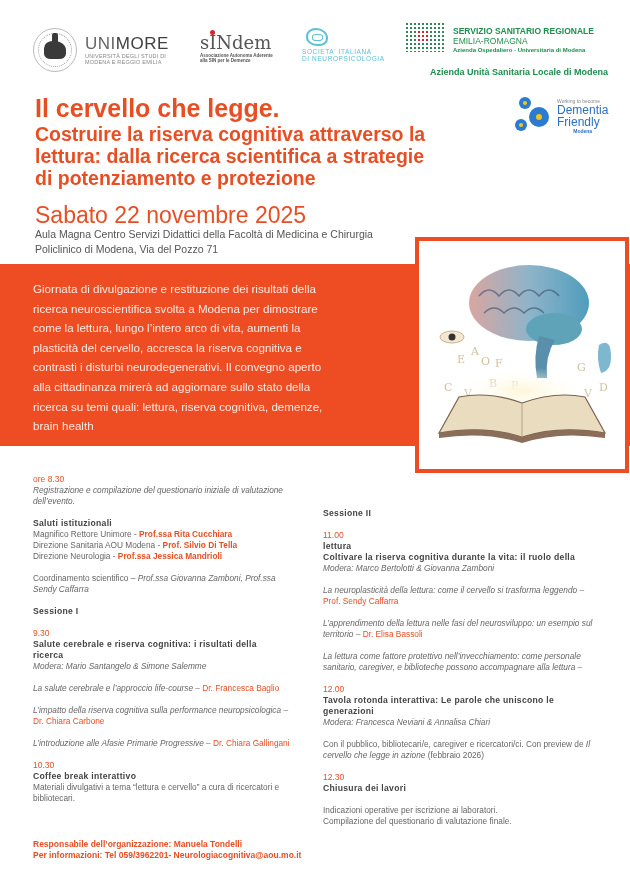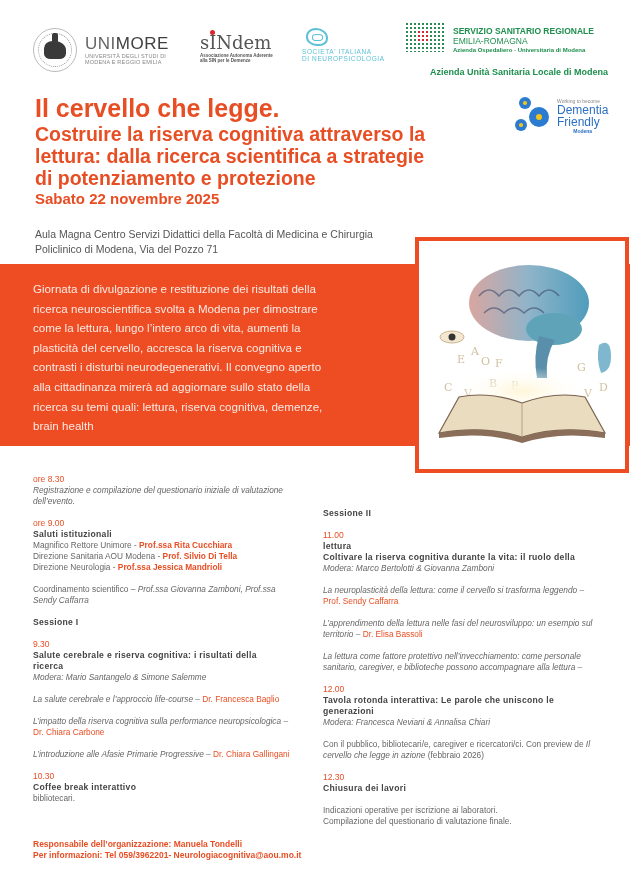--- a/index.html
+++ b/index.html
@@ -48,21 +48,21 @@
   .logo-df { position: absolute; left: 515px; top: 97px; display: flex; align-items: center; }
   .flowers { position: relative; width: 40px; height: 38px; }
   .flower { position: absolute; border-radius: 50%; background: #2b7bd0; }
   .flower::after { content: ""; position: absolute; left: 35%; top: 35%; width: 30%; height: 30%; border-radius: 50%; background: #f2c31b; }
   .df-text { margin-left: 2px; }
   .df-small { font-size: 5px; color: #888; line-height: 6px; }
   .df-big { font-size: 12px; color: #2b6fc4; line-height: 12px; }
   .df-mod { font-size: 5px; color: #2b6fc4; font-weight: bold; text-align: center; line-height: 7px; }
 
   
-  .date { position: absolute; left: 35px; top: 190px; font-size: 15px; font-weight: bold; color: #e84e24; }
+  .date { position: absolute; left: 35px; top: 202px; font-size: 23px; font-weight: normal; color: #e84e24; }
   .venue { position: absolute; left: 35px; top: 227px; font-size: 10.5px; line-height: 15px; color: #555; }
 
   
   .band { position: absolute; left: 0; top: 264px; width: 630px; height: 182px; background: #ee4d24; }
   .band-text { position: absolute; left: 33px; top: 279px; width: 340px; font-size: 11.6px; line-height: 19.6px; color: #fde9e2; }
 
   .img-box { position: absolute; left: 415px; top: 237px; width: 214px; height: 236px; background: #ffffff; border: 4px solid #ee4d24; }
   .img-box svg { width: 100%; height: 100%; display: block; }
 
   
@@ -202,21 +202,20 @@
     <line x1="103" y1="162" x2="103" y2="196" stroke="#b89f82" stroke-width="1"></line>
   </svg>
 </div>
 
 <div class="col col-left">
   <div class="time">ore 8.30</div>
   <div class="it">Registrazione e compilazione del questionario iniziale di valutazione</div>
   <div class="it">dell’evento.</div>
   <div class="gap"></div>
 
-  <div class="time">ore 9.00</div>
   <div class="head">Saluti istituzionali</div>
   <div><span>Magnifico Rettore Unimore - </span><span class="spk-b">Prof.ssa Rita Cucchiara</span></div>
   <div><span>Direzione Sanitaria AOU Modena - </span><span class="spk-b">Prof. Silvio Di Tella</span></div>
   <div><span>Direzione Neurologia - </span><span class="spk-b">Prof.ssa Jessica Mandrioli</span></div>
   <div class="gap"></div>
   <div><span>Coordinamento scientifico – </span><span class="it">Prof.ssa Giovanna Zamboni, Prof.ssa</span></div>
   <div class="it">Sendy Caffarra</div>
   <div class="gap"></div>
 
   <div class="head">Sessione I</div>
@@ -229,20 +228,21 @@
   <div class="it"><span>La salute cerebrale e l’approccio life-course – </span><span class="spk">Dr. Francesca Baglio</span></div>
   <div class="gap"></div>
   <div class="it">L’impatto della riserva cognitiva sulla performance neuropsicologica –</div>
   <div class="spk">Dr. Chiara Carbone</div>
   <div class="gap"></div>
   <div class="it"><span>L’introduzione alle Afasie Primarie Progressive – </span><span class="spk">Dr. Chiara Gallingani</span></div>
   <div class="gap"></div>
 
   <div class="time">10.30</div>
   <div class="head">Coffee break interattivo</div>
+  <div>Materiali divulgativi a tema “lettura e cervello” a cura di ricercatori e</div>
   <div>bibliotecari.</div>
 </div>
 
 <div class="col col-right">
   <div class="head">Sessione II</div>
   <div class="gap"></div>
   <div class="time">11.00</div>
   <div class="head">lettura</div>
   <div class="head">Coltivare la riserva cognitiva durante la vita: il ruolo della</div>
   <div class="it">Modera: Marco Bertolotti &amp; Giovanna Zamboni</div>

